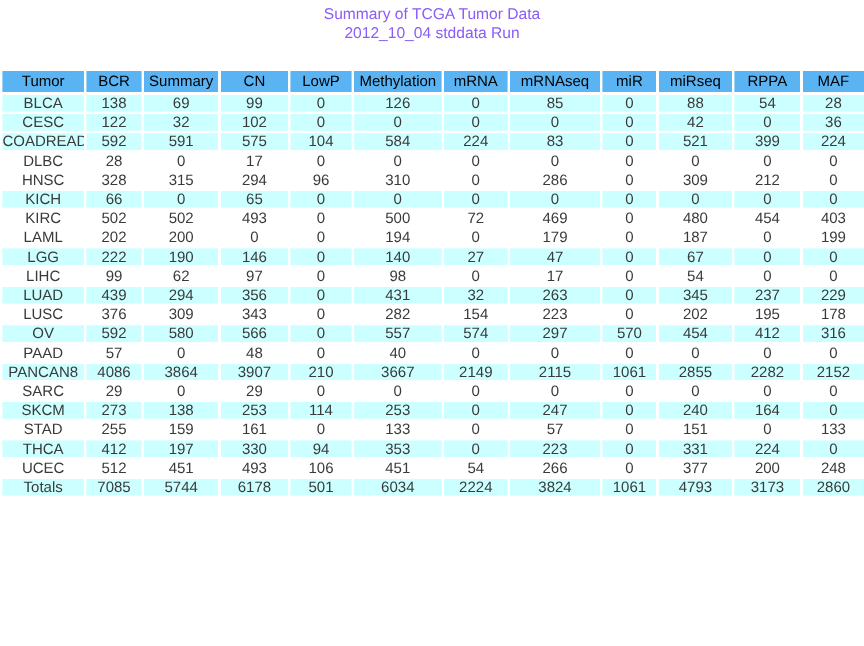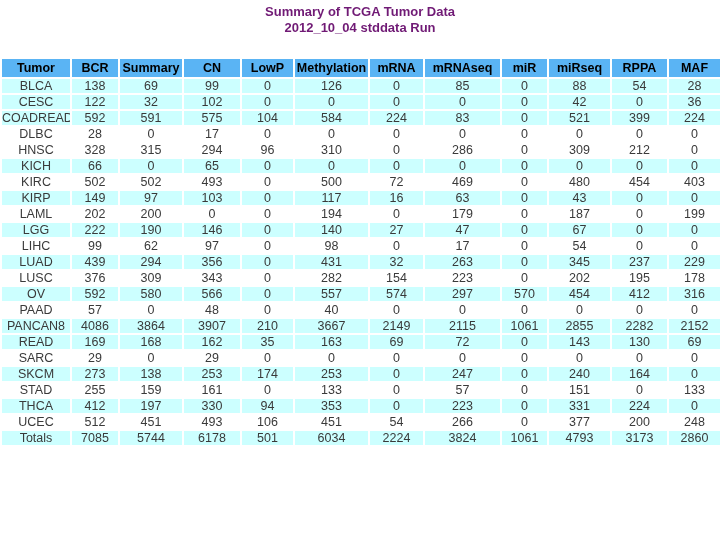--- a/index.html
+++ b/index.html
@@ -21,42 +21,42 @@
   }
   .title-block {
     height: 57px;
     box-sizing: border-box;
     padding-top: 4px;
     text-align: center;
   }
   .title-line {
     font-size: 13px;
     line-height: 16px;
-    font-weight: bold;
-    color: #701a75;
+    font-weight: normal;
+    color: #8b5cf6;
     white-space: nowrap;
   }
   table.tcga {
     width: 720px;
     table-layout: fixed;
     border-collapse: collapse;
   }
   table.tcga th, table.tcga td {
     border: 2px solid var(--border-col);
     text-align: center;
     vertical-align: middle;
     padding: 0;
     overflow: hidden;
     white-space: nowrap;
   }
   table.tcga th {
     background: var(--header-bg);
     color: var(--header-text);
     font-size: 12.5px;
-    font-weight: bold;
+    font-weight: normal;
     height: 18px;
   }
   table.tcga td {
     font-size: 12.5px;
     color: var(--cell-text);
     height: 13px;
   }
   tr.row-odd td  { background: var(--row-alt-bg); }
   tr.row-even td { background: var(--row-bg); }
 </style>
@@ -191,34 +191,20 @@
         <td>493</td>
         <td>0</td>
         <td>500</td>
         <td>72</td>
         <td>469</td>
         <td>0</td>
         <td>480</td>
         <td>454</td>
         <td>403</td>
       </tr>
-      <tr class="row-odd">
-        <td>KIRP</td>
-        <td>149</td>
-        <td>97</td>
-        <td>103</td>
-        <td>0</td>
-        <td>117</td>
-        <td>16</td>
-        <td>63</td>
-        <td>0</td>
-        <td>43</td>
-        <td>0</td>
-        <td>0</td>
-      </tr>
       <tr class="row-even">
         <td>LAML</td>
         <td>202</td>
         <td>200</td>
         <td>0</td>
         <td>0</td>
         <td>194</td>
         <td>0</td>
         <td>179</td>
         <td>0</td>
@@ -317,54 +303,40 @@
         <td>3907</td>
         <td>210</td>
         <td>3667</td>
         <td>2149</td>
         <td>2115</td>
         <td>1061</td>
         <td>2855</td>
         <td>2282</td>
         <td>2152</td>
       </tr>
-      <tr class="row-odd">
-        <td>READ</td>
-        <td>169</td>
-        <td>168</td>
-        <td>162</td>
-        <td>35</td>
-        <td>163</td>
-        <td>69</td>
-        <td>72</td>
-        <td>0</td>
-        <td>143</td>
-        <td>130</td>
-        <td>69</td>
-      </tr>
       <tr class="row-even">
         <td>SARC</td>
         <td>29</td>
         <td>0</td>
         <td>29</td>
         <td>0</td>
         <td>0</td>
         <td>0</td>
         <td>0</td>
         <td>0</td>
         <td>0</td>
         <td>0</td>
         <td>0</td>
       </tr>
       <tr class="row-odd">
         <td>SKCM</td>
         <td>273</td>
         <td>138</td>
         <td>253</td>
-        <td>174</td>
+        <td>114</td>
         <td>253</td>
         <td>0</td>
         <td>247</td>
         <td>0</td>
         <td>240</td>
         <td>164</td>
         <td>0</td>
       </tr>
       <tr class="row-even">
         <td>STAD</td>

